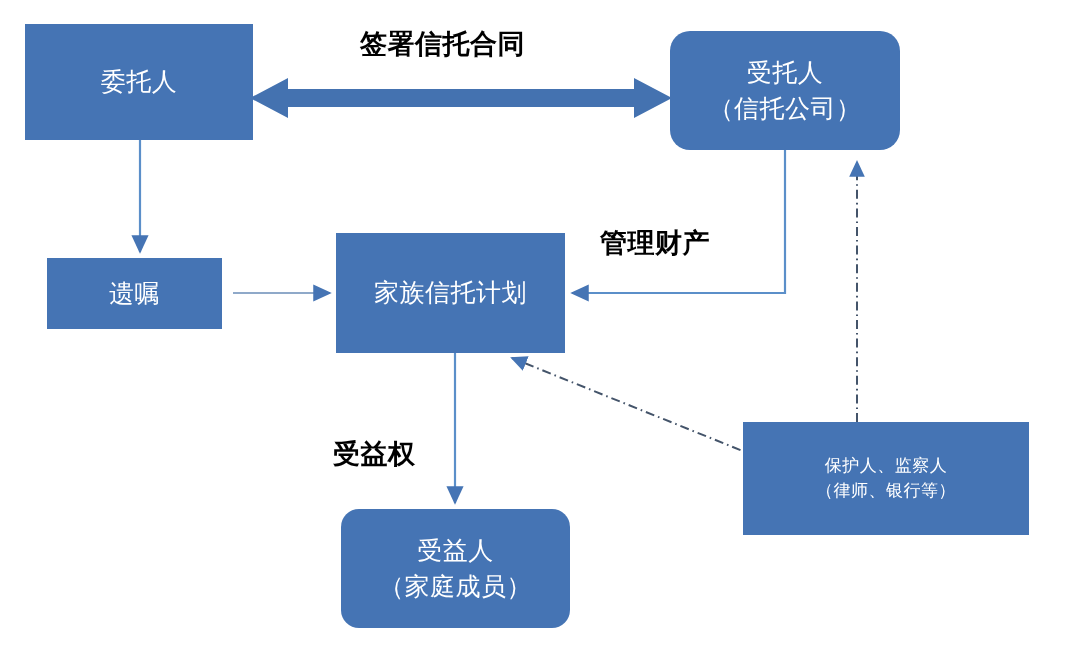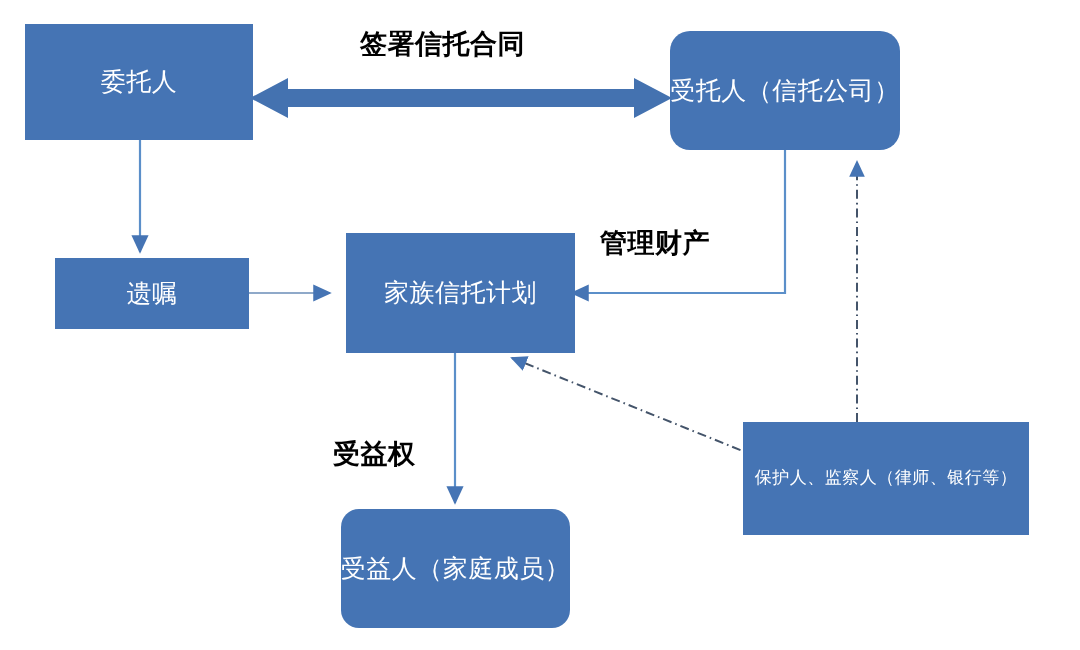--- a/index.html
+++ b/index.html
@@ -25,38 +25,38 @@
     width: 1080px;
     height: 650px;
     pointer-events: none;
   }
   .node {
     position: absolute;
     box-sizing: border-box;
     background: #4574B4;
     color: #ffffff;
     display: flex;
-    flex-direction: row;
+    flex-direction: column;
     align-items: center;
     justify-content: center;
     text-align: center;
     font-weight: 400;
     letter-spacing: 0.5px;
     line-height: 1.42;
     z-index: 3;
   }
   .node .line {
     display: block;
     white-space: nowrap;
   }
   
   #node-settlor   { left: 25px;  top: 24px;  width: 228px; height: 116px; font-size: 25px; }
   #node-trustee   { left: 670px; top: 31px;  width: 230px; height: 119px; font-size: 25px; border-radius: 20px; }
-  #node-will      { left: 47px;  top: 258px; width: 194px; height: 71px;  font-size: 25px; margin-left: 8px; }
-  #node-trustplan { left: 336px; top: 233px; width: 229px; height: 120px; font-size: 25px; margin-left: 10px; }
+  #node-will      { left: 47px;  top: 258px; width: 175px; height: 71px;  font-size: 25px; }
+  #node-trustplan { left: 336px; top: 233px; width: 229px; height: 120px; font-size: 25px; }
   #node-beneficiary { left: 341px; top: 509px; width: 229px; height: 119px; font-size: 25px; border-radius: 18px; }
   #node-protector { left: 743px; top: 422px; width: 286px; height: 113px; font-size: 17px; }
 
   .edge-label {
     position: absolute;
     color: #000000;
     font-weight: bold;
     font-size: 27px;
     white-space: nowrap;
     z-index: 4;

